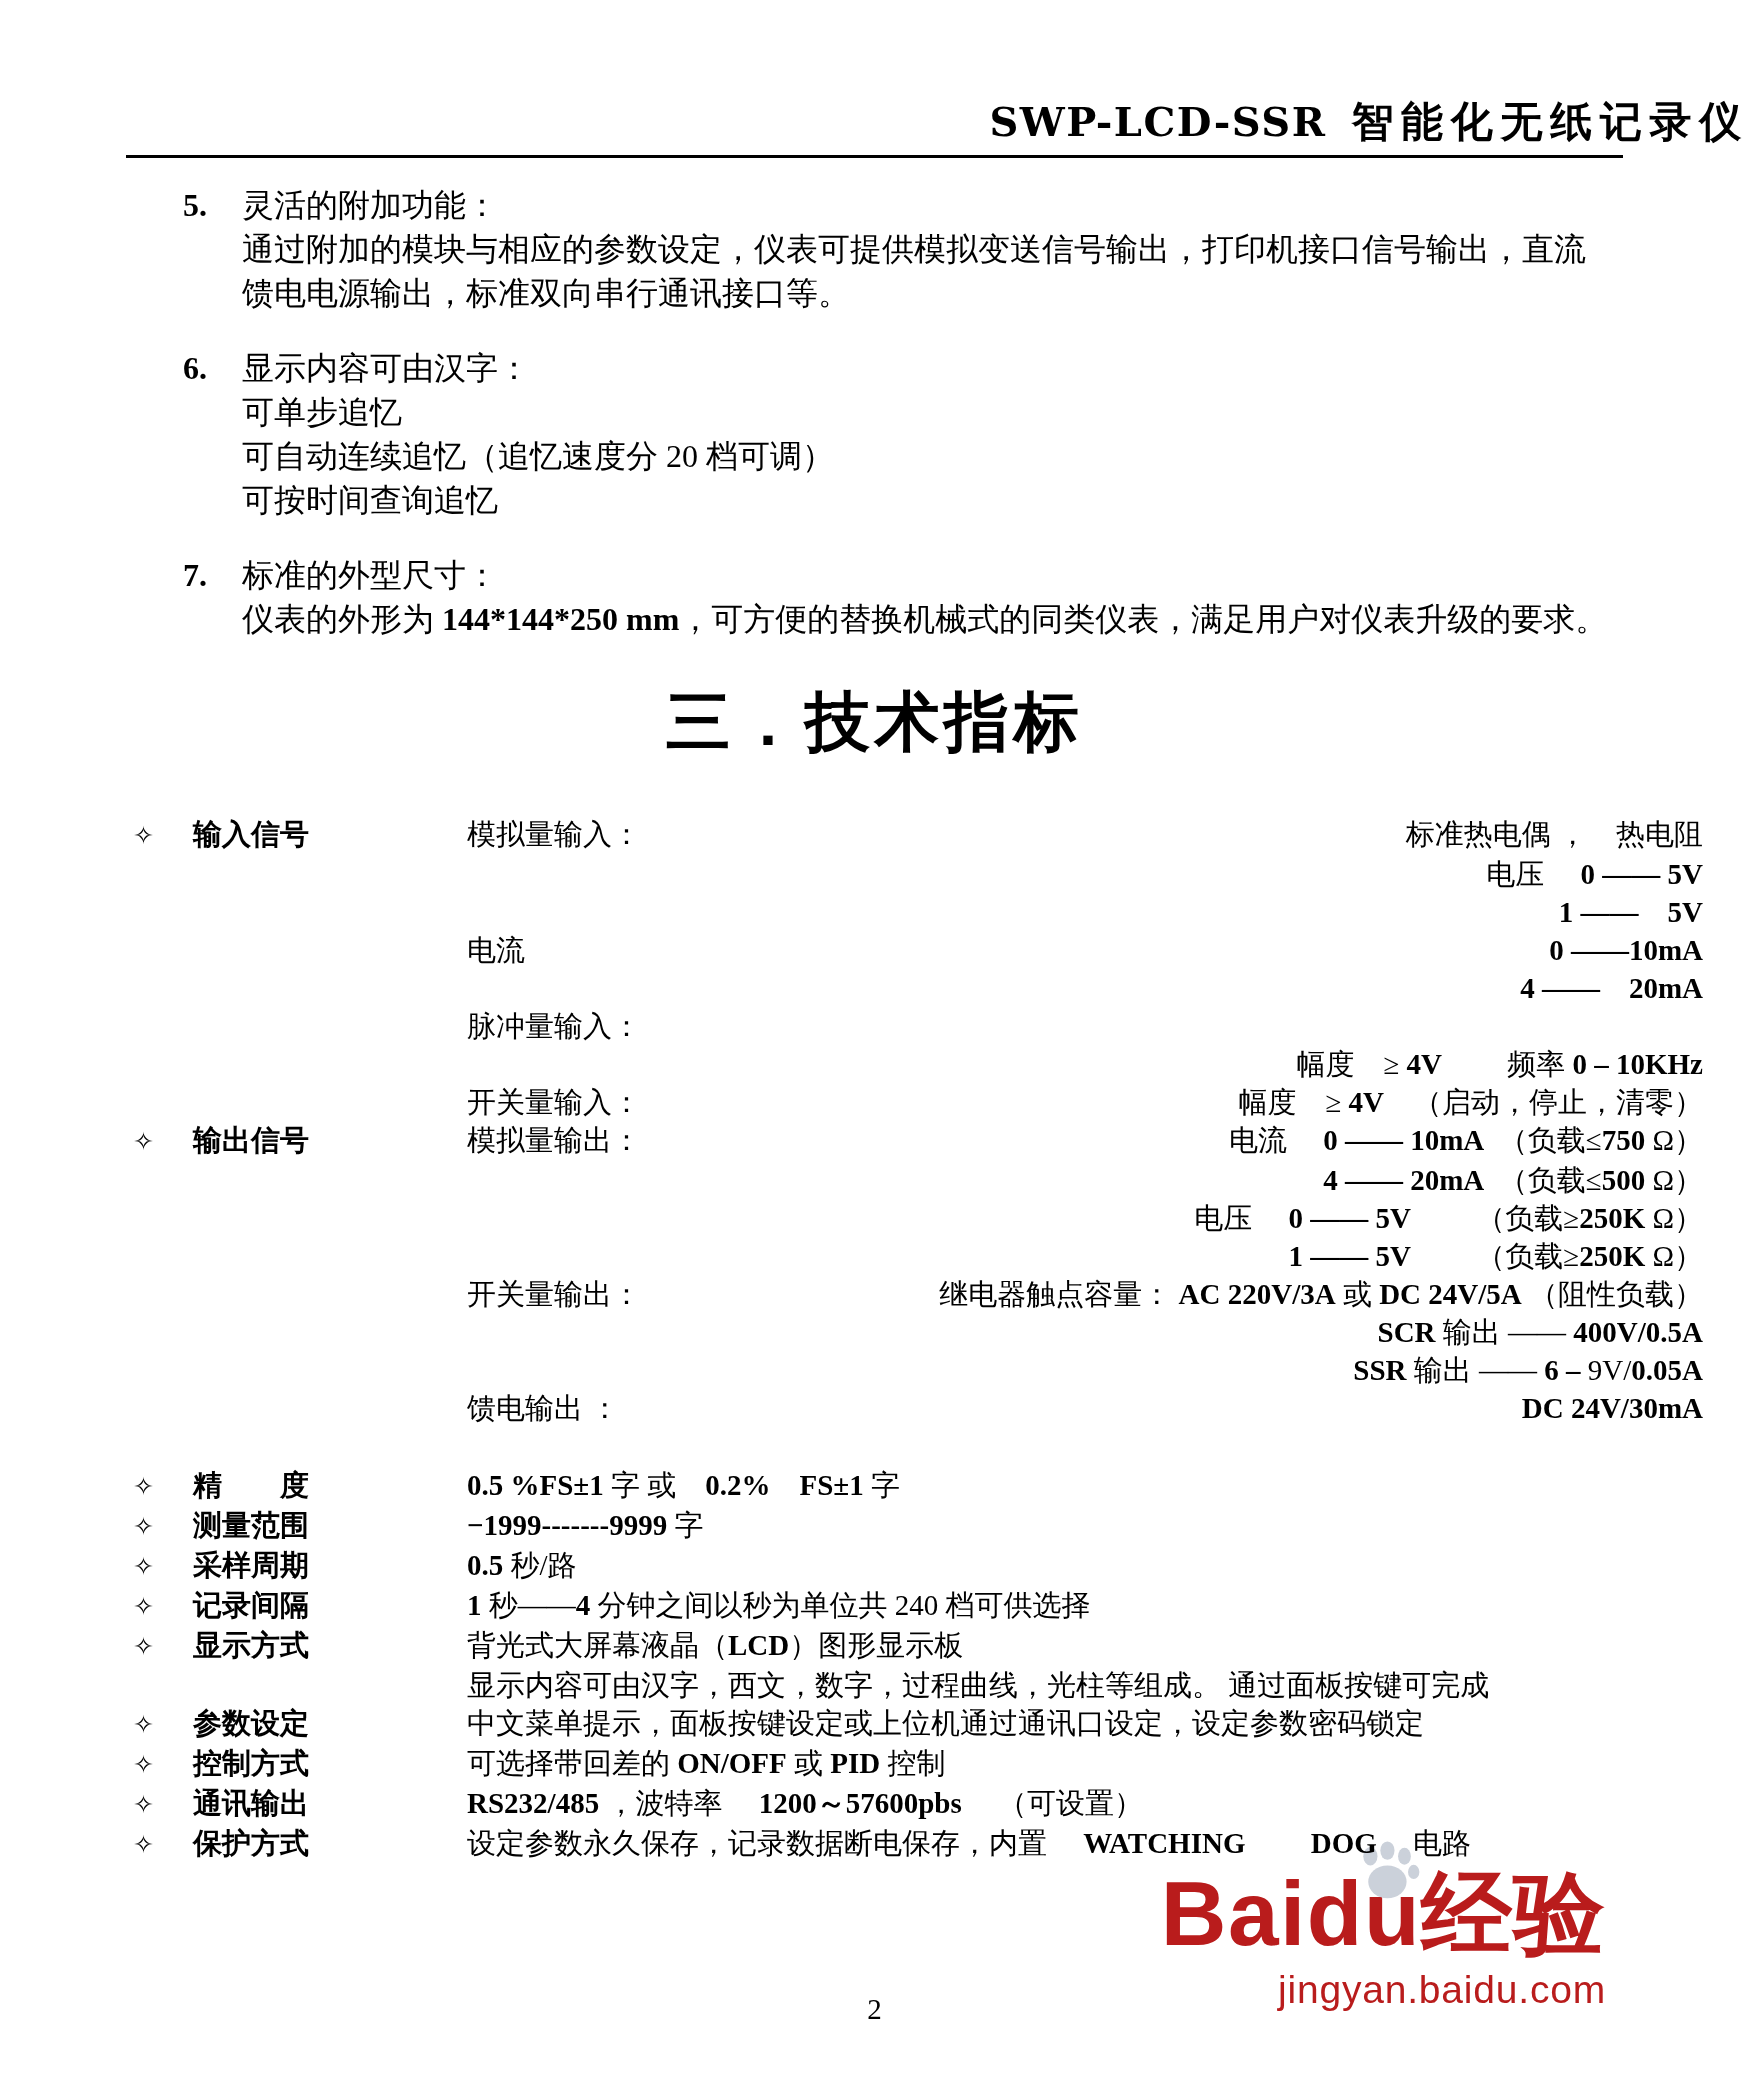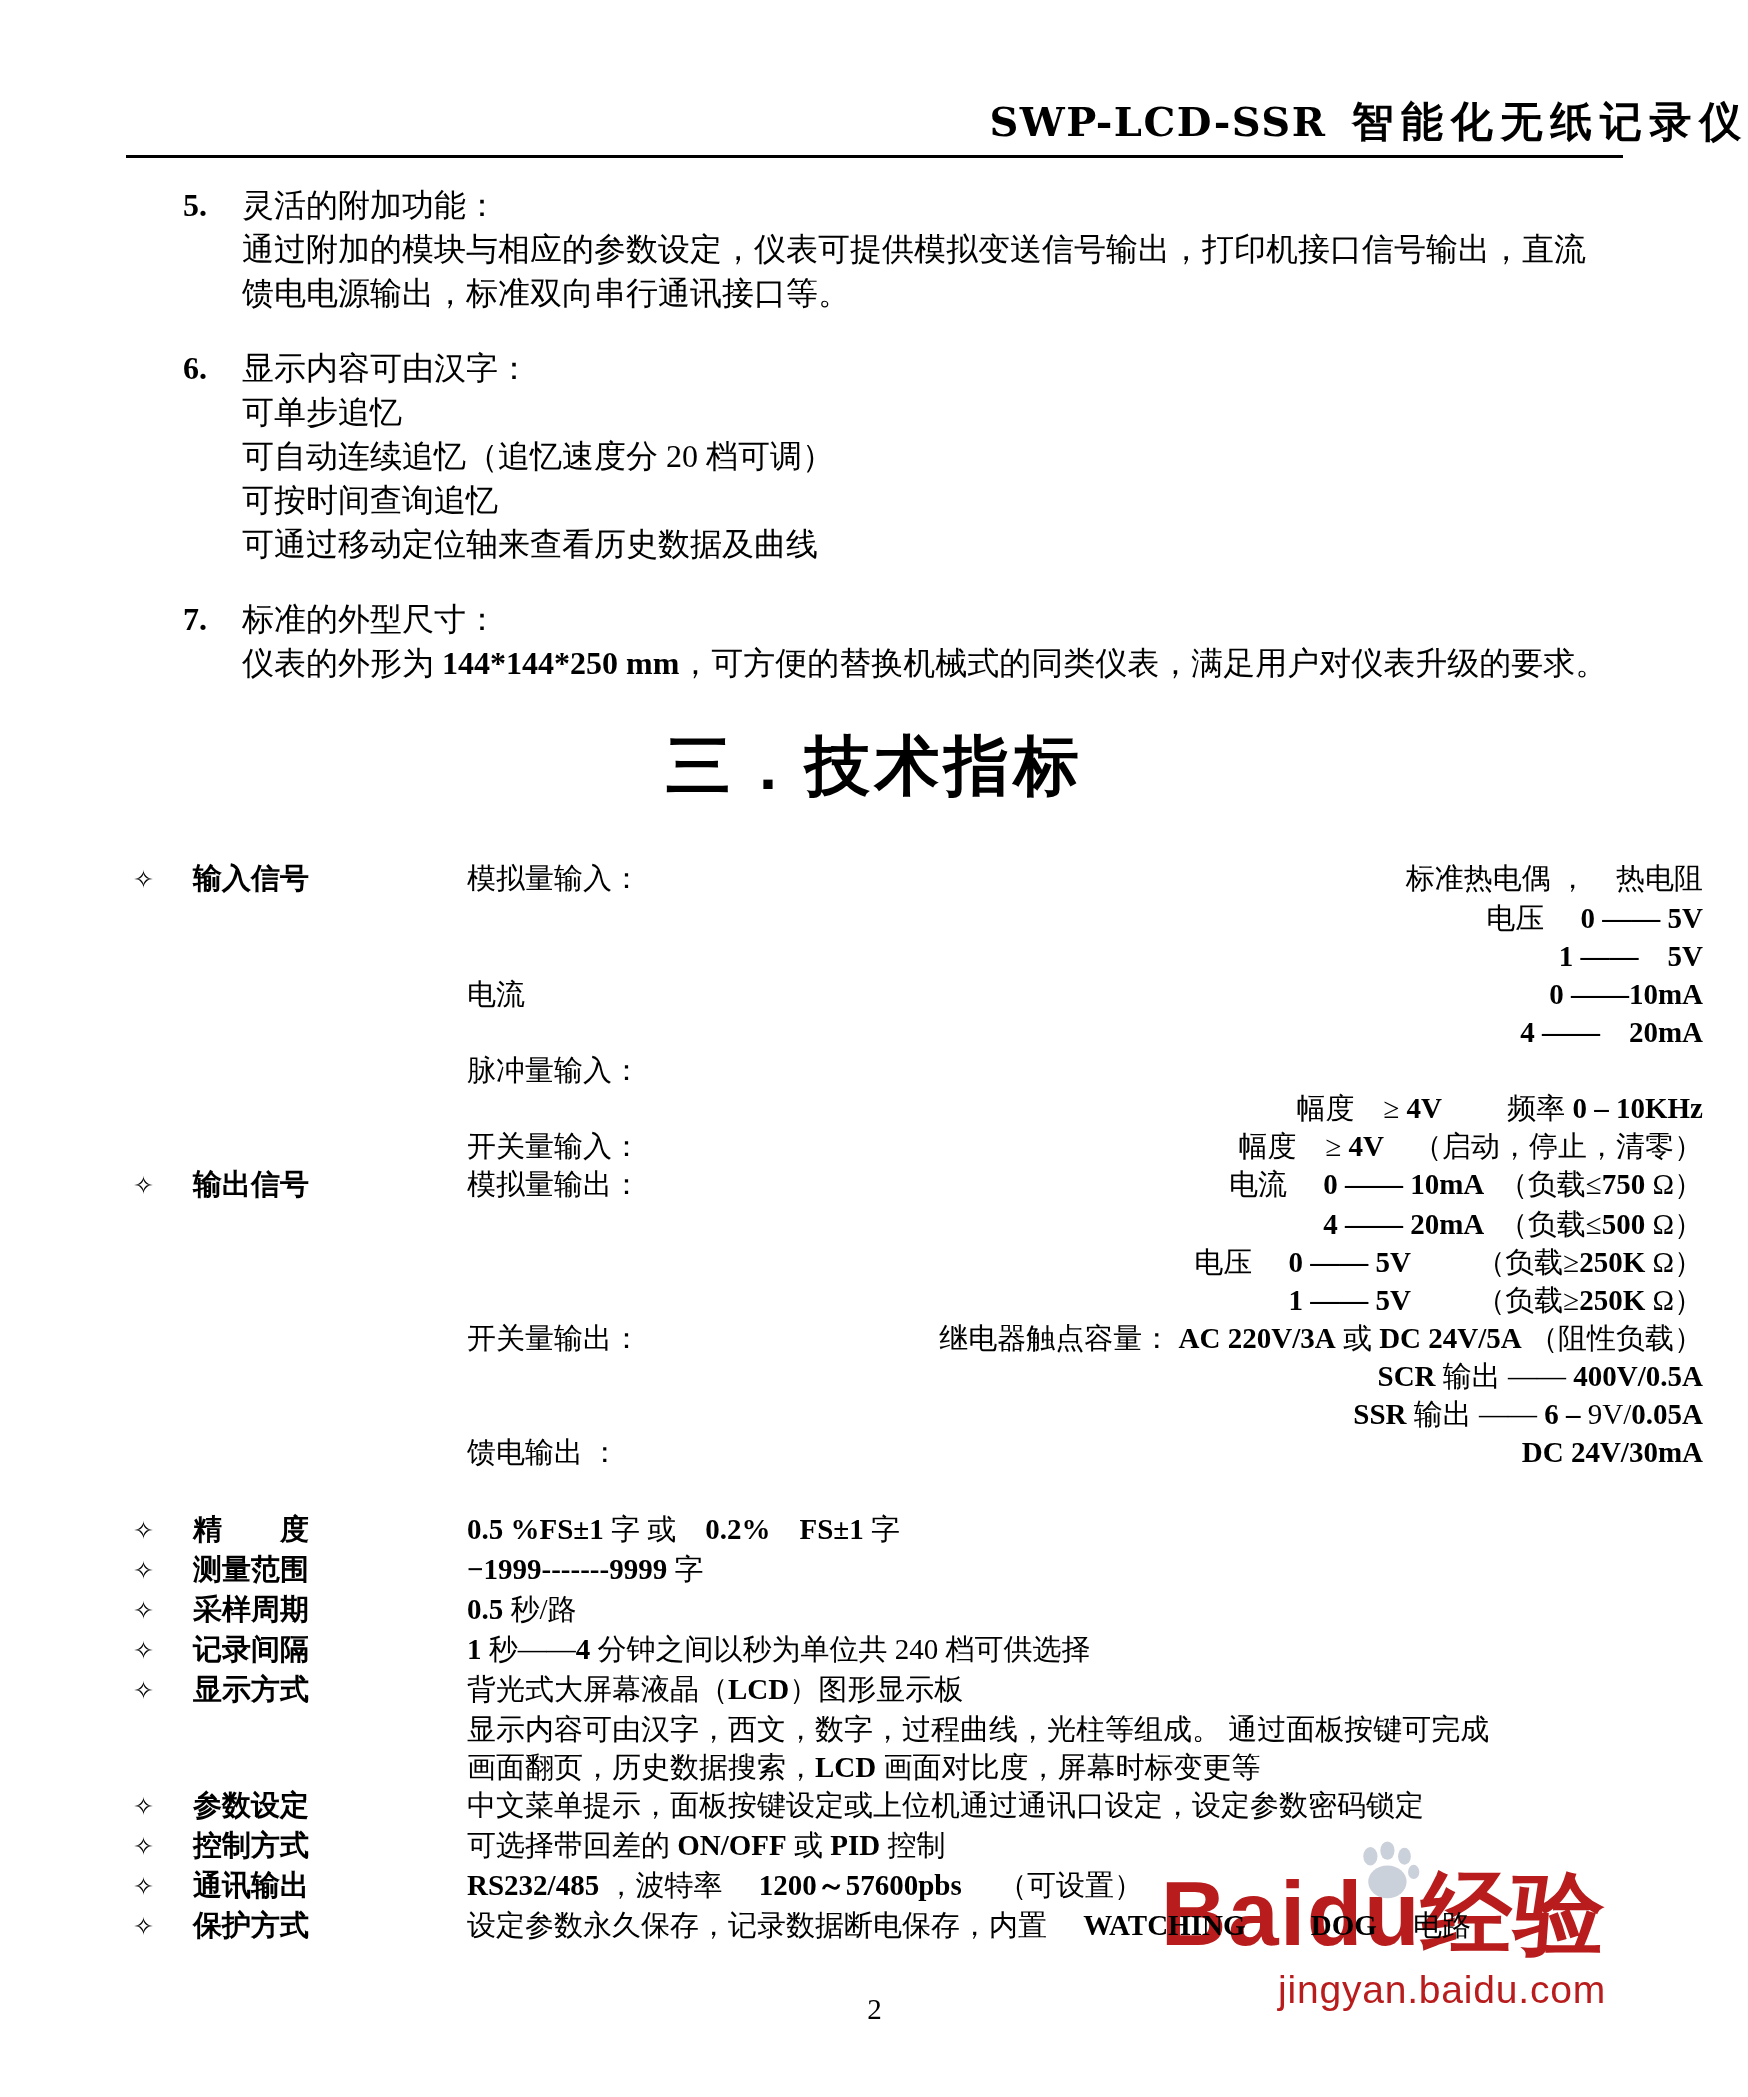--- a/index.html
+++ b/index.html
@@ -70,21 +70,20 @@
         </div>
         <div class="feature">
           <div class="feature-head">
             <span class="feature-num">6.</span>
             <span class="feature-title">显示内容可由汉字：</span>
           </div>
           <div class="feature-lines">
             <div class="feature-line"><span>可单步追忆</span></div>
             <div class="feature-line"><span>可自动连续追忆（追忆速度分 20 档可调）</span></div>
             <div class="feature-line"><span>可按时间查询追忆</span></div>
-            <div class="feature-line"><span>可通过移动定位轴来查看历史数据及曲线</span></div>
           </div>
         </div>
         <div class="feature">
           <div class="feature-head">
             <span class="feature-num">7.</span>
             <span class="feature-title">标准的外型尺寸：</span>
           </div>
           <div class="feature-lines">
             <div class="feature-line"><span>仪表的外形为 </span><span class="b">144*144*250 mm</span><span>，可方便的替换机械式的同类仪表，满足用户对仪表升级的要求。</span></div>
           </div>
@@ -213,25 +212,20 @@
         </div>
         <div class="spec-row">
           <span class="cell-bullet">✧</span>
           <span class="cell-label">显示方式</span>
           <span class="cell-wide"><span>背光式大屏幕液晶（</span><span class="b">LCD</span><span>）图形显示板</span></span>
         </div>
         <div class="spec-row">
           <span class="cell-bullet"></span>
           <span class="cell-label"></span>
           <span class="cell-wide"><span>显示内容可由汉字，西文，数字，过程曲线，光柱等组成。 通过面板按键可完成</span></span>
-        </div>
-        <div class="spec-row">
-          <span class="cell-bullet"></span>
-          <span class="cell-label"></span>
-          <span class="cell-wide"><span>画面翻页，历史数据搜索，</span><span class="b">LCD</span><span> 画面对比度，屏幕时标变更等</span></span>
         </div>
         <div class="spec-row">
           <span class="cell-bullet">✧</span>
           <span class="cell-label">参数设定</span>
           <span class="cell-wide"><span>中文菜单提示，面板按键设定或上位机通过通讯口设定，设定参数密码锁定</span></span>
         </div>
         <div class="spec-row">
           <span class="cell-bullet">✧</span>
           <span class="cell-label">控制方式</span>
           <span class="cell-wide"><span>可选择带回差的 </span><span class="b">ON/OFF</span><span> 或 </span><span class="b">PID</span><span> 控制</span></span>

